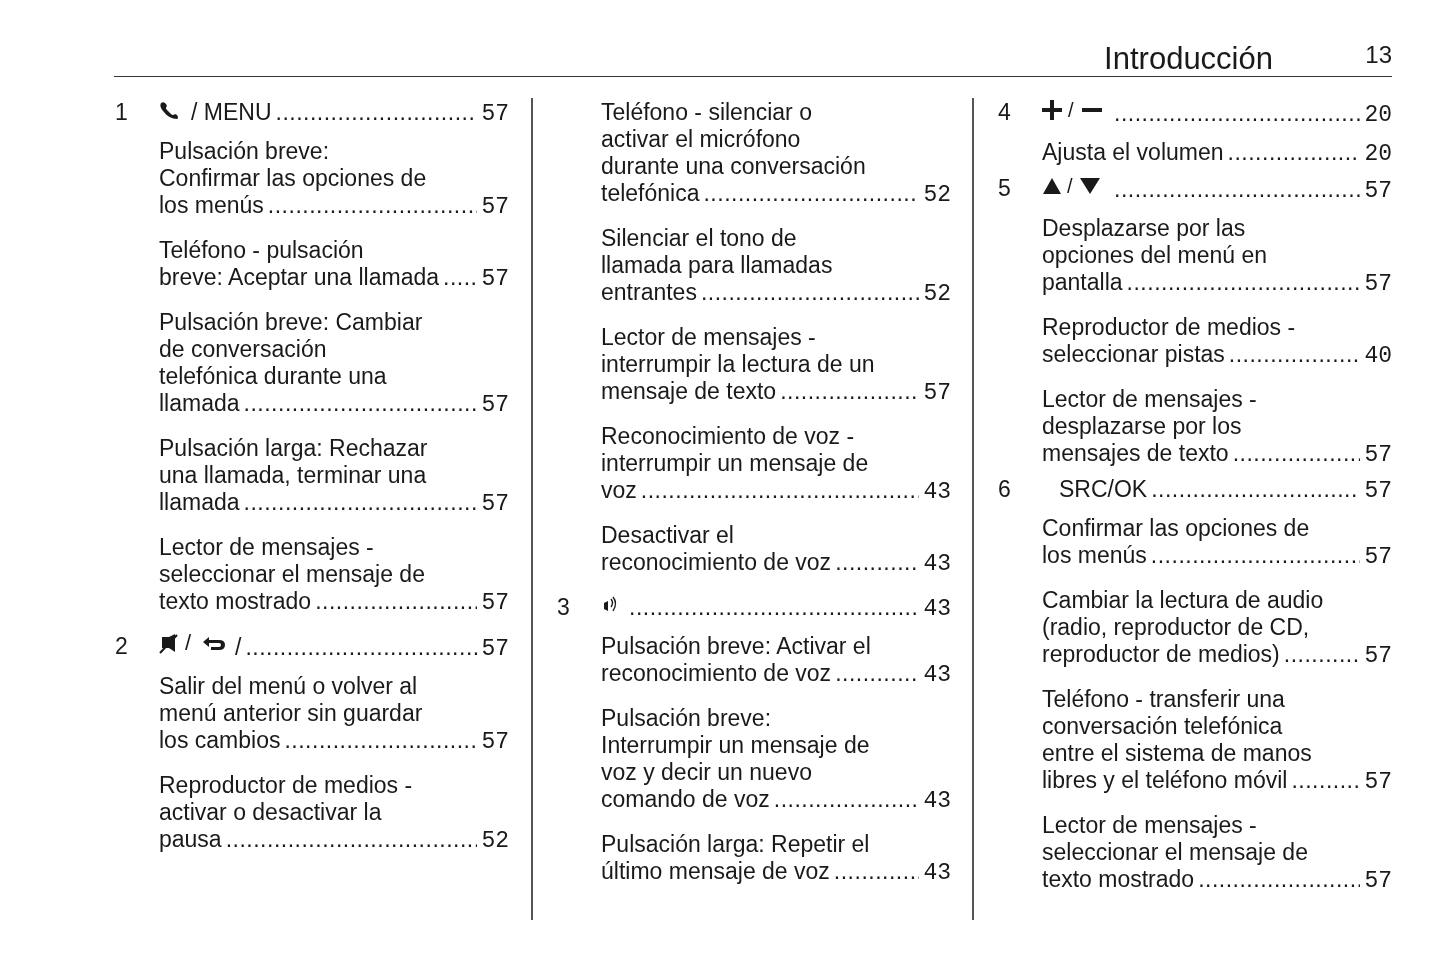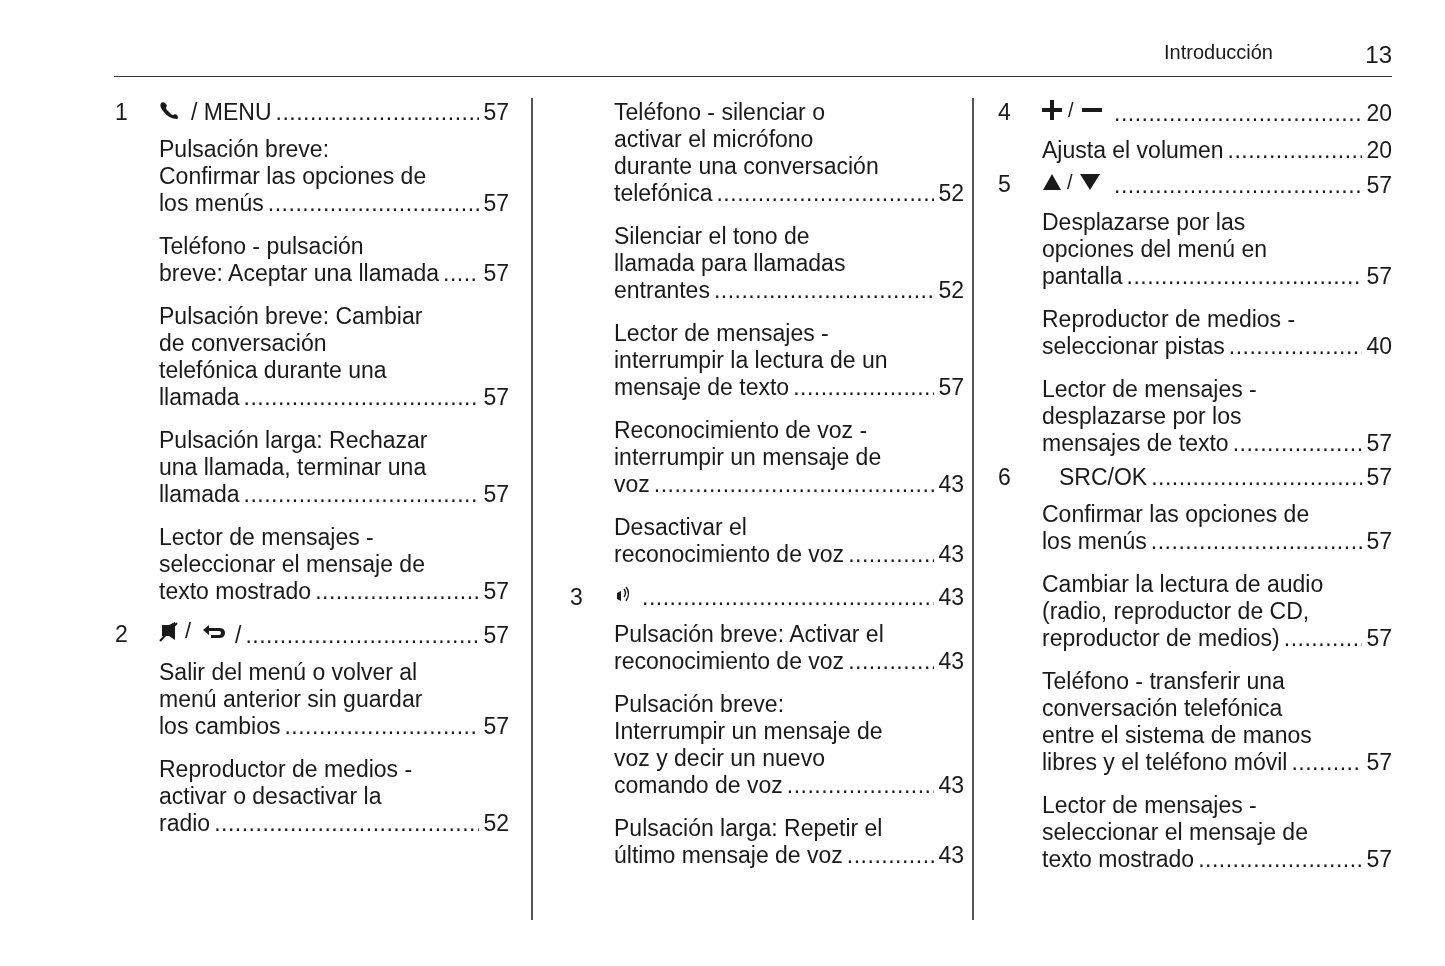--- a/index.html
+++ b/index.html
@@ -1,30 +1,30 @@
 <!DOCTYPE html>
 <html><head>
 <meta charset="utf-8">
 <style>
   html, body { margin:0; padding:0; background:#ffffff; }
   body { width:1445px; height:966px; position:relative; overflow:hidden;
          font-family:"Liberation Sans", sans-serif; color:#1a1a1a; }
   .header { position:absolute; left:114px; top:38px; width:1278px; height:38px;
             border-bottom:1.5px solid #333; }
-  .header-title { position:absolute; right:119px; top:3px; font-size:20px; }
+  .header-title { position:absolute; right:119px; top:3px; font-size:31px; }
   .header-page { position:absolute; right:0; top:3px; font-size:24px; }
   .divider { position:absolute; top:98px; width:2px; height:822px; background:#555; }
   .col { position:absolute; top:99px; width:350px; font-size:23px; line-height:27px; }
   .entry { position:relative; margin-bottom:16px; }
   .entry.main { margin-bottom:17px; }
   .num { position:absolute; left:-44px; top:0; }
   .line { display:flex; align-items:baseline; }
   .fill { flex:1; overflow:hidden; white-space:nowrap; margin:0 4px; }
   .fill::after { content:"........................................................................................................................"; letter-spacing:0.5px; }
-  .pg { text-align:right; }
+  .pg { text-align:right;font-family:Liberation Mono, monospace; }
   .icon { display:inline-block; }
 </style>
 </head>
 <body>
 
 <div class="header">
   <span class="header-title">Introducción</span>
   <span class="header-page">13</span>
 </div>
 
@@ -136,27 +136,27 @@
       </div>
     </div>
     <div class="entry">
       <div class="line">
         <span>Reproductor de medios -</span>
       </div>
       <div class="line">
         <span>activar o desactivar la</span>
       </div>
       <div class="line">
-        <span>radio</span>
+        <span>pausa</span>
         <span class="fill"></span>
         <span class="pg">52</span>
       </div>
     </div>
   </div>
-<div class="col" id="col1" style="left:614px">
+<div class="col" id="col1" style="left:601px">
     <div class="entry">
       <div class="line">
         <span>Teléfono - silenciar o</span>
       </div>
       <div class="line">
         <span>activar el micrófono</span>
       </div>
       <div class="line">
         <span>durante una conversación</span>
       </div>

